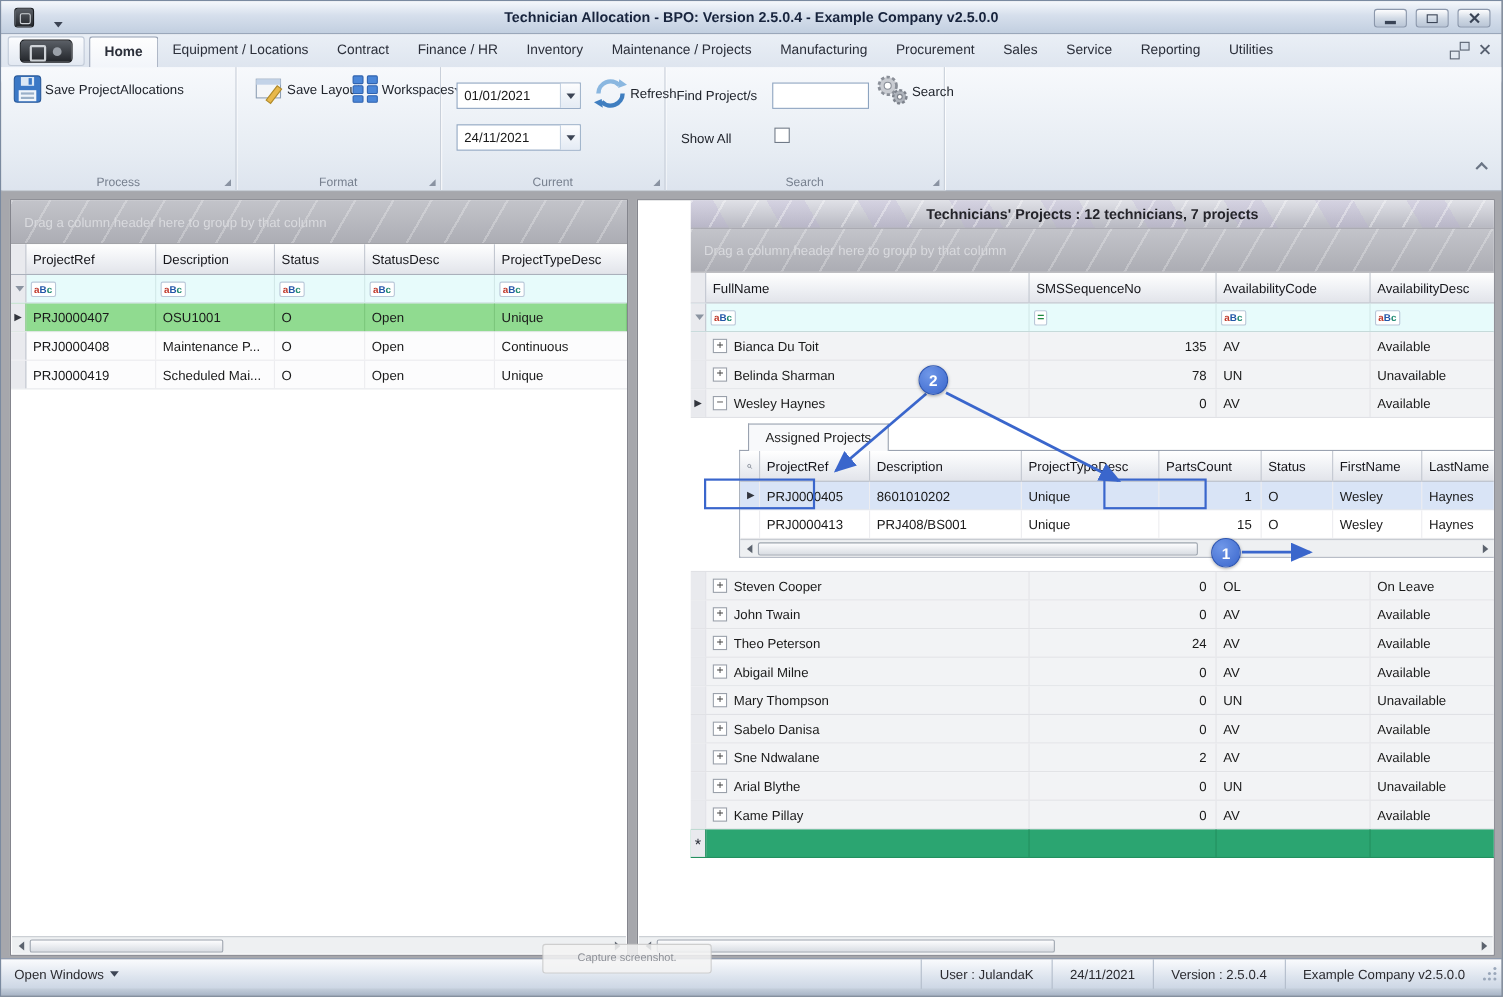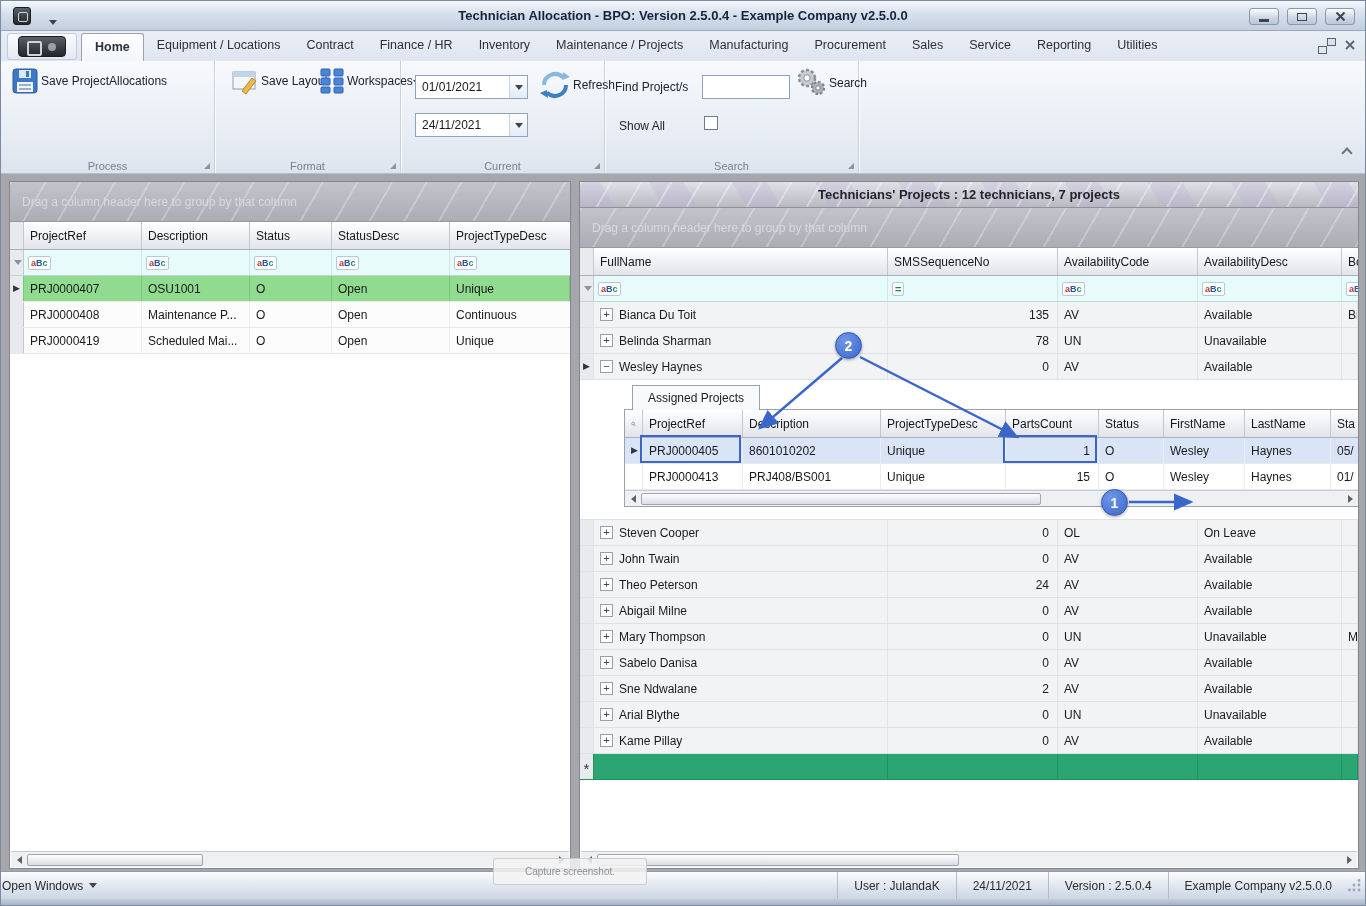--- a/index.html
+++ b/index.html
@@ -66,21 +66,21 @@
     font-size:12px; padding:0 4px; font-family:"Liberation Sans",sans-serif; }
   .rlabel { position:absolute; font-size:12px; color:#20242c; white-space:nowrap; }
   .checkbox { position:absolute; width:14px; height:14px; background:#fff; border:1px solid #707a88; }
   .ribbon-collapse { position:absolute; right:14px; bottom:16px; width:8px; height:8px;
     border-top:2px solid #6b7585; border-right:2px solid #6b7585; transform:rotate(-45deg); }
 
   
   .main { position:absolute; left:0; top:173px; width:1366px; height:697px; background:#a6a7ac; }
   .panel { position:absolute; top:7px; height:688px; background:#fff; border:1px solid #84858d; }
   .panel-left { left:8px; width:562px; }
-  .panel-right { left:578px; width:780px; }
+  .panel-right { left:578px; width:780px;padding-left:48px; }
   .pcaption { height:26px;
     background:
       repeating-linear-gradient(120deg, rgba(255,255,255,0.35) 0 2px, rgba(255,255,255,0) 2px 26px),
       repeating-linear-gradient(60deg, rgba(185,175,212,0.28) 0 30px, rgba(255,255,255,0) 30px 72px),
       linear-gradient(#e0e1e7,#b8b9c2);
     border-bottom:1px solid #8f909a; display:flex; align-items:center; justify-content:center;
     font-weight:bold; font-size:13px; color:#24242a; }
   .gpanel { height:40px;
     background:
       repeating-linear-gradient(120deg, rgba(255,255,255,0.25) 0 2px, rgba(255,255,255,0) 2px 30px),
@@ -142,21 +142,21 @@
   .dscroll { position:relative; height:16px; background:#eef0f2; border-top:1px solid #c8ccd2; display:flex; align-items:center; }
   .sarrow { flex:none; width:16px; height:14px; display:flex; align-items:center; justify-content:center; }
   .tri-left { width:0; height:0; border-top:4px solid transparent; border-bottom:4px solid transparent; border-right:5px solid #5c636e; }
   .tri-right { width:0; height:0; border-top:4px solid transparent; border-bottom:4px solid transparent; border-left:5px solid #5c636e; }
   .sthumb { flex:none; height:12px; background:linear-gradient(#fdfdfe,#d9dde3); border:1px solid #9fa6b0; border-radius:2px; }
 
   
   .statusbar { position:absolute; left:0; top:870px; width:100%; height:28px;
     background:linear-gradient(#fafbfd,#dde4ee 60%,#ccd6e4); border-top:1px solid #8f9cb0;
     display:flex; align-items:center; font-size:12px; color:#2b2b30; }
-  .sb-left { display:flex; align-items:center; gap:6px; padding-left:1px; }
+  .sb-left { display:flex; align-items:center; gap:6px; padding-left:12px; }
   .sb-spacer { flex:1; }
   .sb-seg { height:100%; display:flex; align-items:center; padding:0 16px; border-left:1px solid #b2bcca; white-space:nowrap; }
   .grip { width:14px; height:14px; margin-right:3px; }
   .bottom-strip { position:absolute; left:0; top:898px; width:100%; height:8px; background:linear-gradient(#c3cdda,#9fadc0); }
 
   
   .overlay-svg { position:absolute; left:0; top:0; width:1366px; height:906px; pointer-events:none; z-index:45; }
   .hl-box { position:absolute; border:2px solid #3a66cc; z-index:44; pointer-events:none; }
   #hl-projectref { left:639px; top:434px; width:101px; height:28px; }
   #hl-partscount { left:1002px; top:434px; width:94px; height:28px; }

